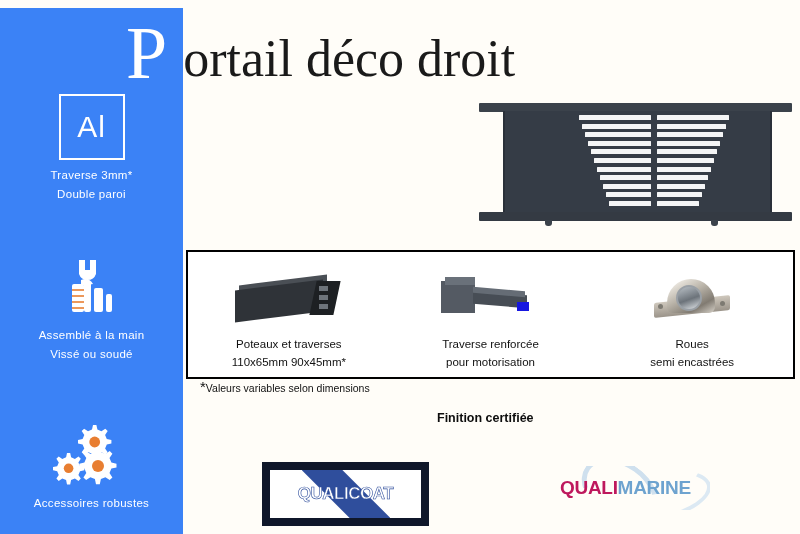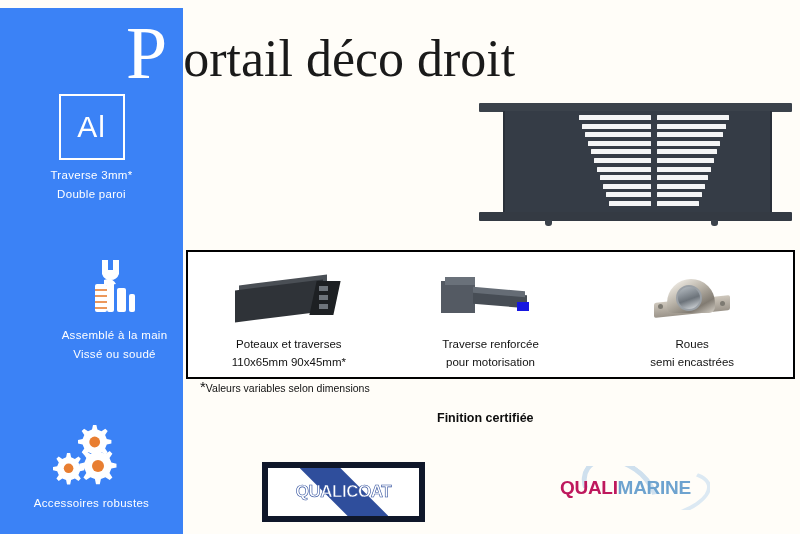--- a/index.html
+++ b/index.html
@@ -207,21 +207,21 @@
   .footnote .star{font-size:15px;vertical-align:top;line-height:10px;}
   .finition{
     position:absolute;left:437px;top:411px;
     font-size:12.5px;font-weight:bold;color:#0d0d0d;white-space:nowrap;
   }
 
   
   .qualicoat{
     position:absolute;left:262px;top:462px;
     width:151px;height:48px;
-    border:6px solid #0f172a;
+    border:8px solid #0f172a;
     background:#ffffff;
     display:flex;align-items:center;justify-content:center;
     overflow:hidden;
   }
   .qc-diamond{
     position:relative;width:139px;height:36px;
     display:flex;align-items:center;justify-content:center;
   }
   .qc-diamond:before{
     content:"";position:absolute;left:50%;top:50%;
@@ -270,21 +270,21 @@
   <div class="sidebar">
 
     <div class="side-block" style="top:88px;">
       <div class="side-icon">
         <div class="al-box">Al</div>
       </div>
       <div class="side-label">Traverse 3mm*</div>
       <div class="side-label">Double paroi</div>
     </div>
 
-    <div class="side-block" style="top:248px;padding-left:23px;">
+    <div class="side-block" style="top:248px;">
       <div class="side-icon">
         <svg width="62" height="58" viewBox="0 0 62 58" aria-hidden="true">
           <g fill="#ffffff">
             <path d="M18 2 L24 2 L24 12 L29 12 L29 2 L35 2 L35 16 a9 9 0 0 1 -17 0 Z"></path>
             <rect x="23" y="24" width="7" height="30" rx="2"></rect>
             <rect x="11" y="26" width="12" height="28" rx="2"></rect>
             <rect x="33" y="30" width="9" height="24" rx="2"></rect>
             <rect x="45" y="36" width="6" height="18" rx="2"></rect>
             <path d="M20 22 q8 -3 12 4 l-12 2 Z"></path>
           </g>

